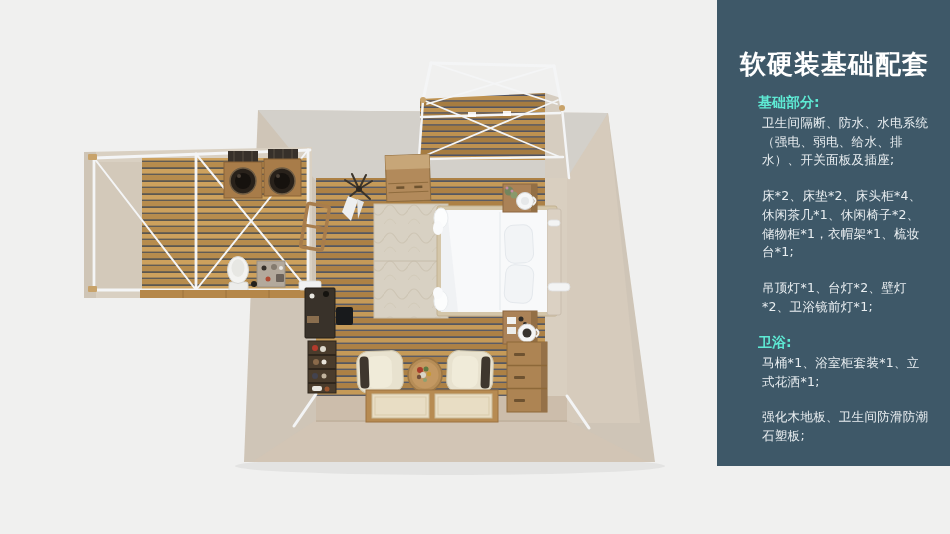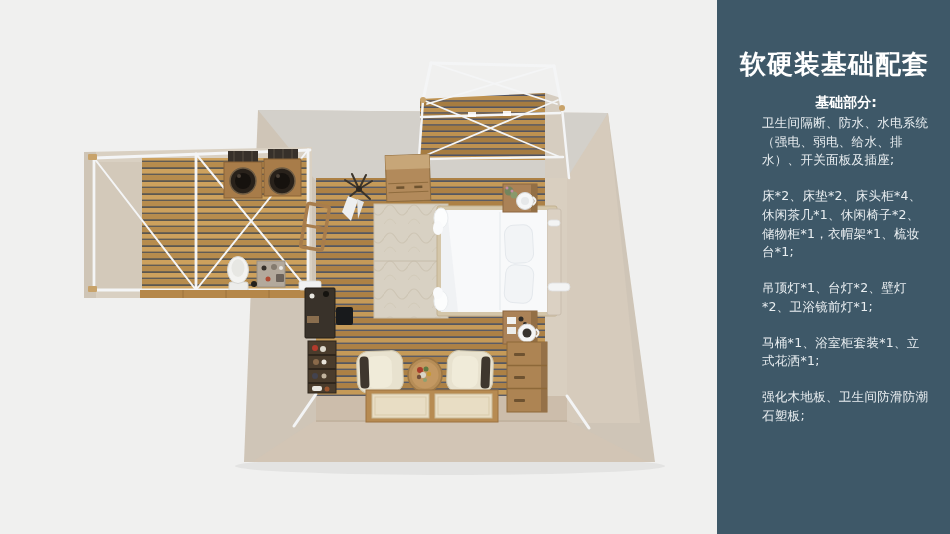--- a/index.html
+++ b/index.html
@@ -1,30 +1,30 @@
 <!DOCTYPE html>
 <html><head>
 <meta charset="utf-8">
 <style>
   html,body{margin:0;padding:0;}
   body{font-family:"DejaVu Sans","Liberation Sans",sans-serif;}
   .stage{position:relative;width:950px;height:534px;overflow:hidden;background:#f0f0ef;}
   svg.plan{position:absolute;left:0;top:0;display:block;}
   .panel{
-    position:absolute;top:0;right:0;width:233px;height:534px;
+    position:absolute;top:0;right:0;width:233px;height:466px;
     box-sizing:border-box;padding:50px 14px 0 23px;
     background:#3e5868;color:#ffffff;
   }
   .panel h1{
     font-size:26px;font-weight:bold;letter-spacing:1px;
     margin:0 0 14px 0;line-height:1.15;white-space:nowrap;
   }
   .sections{padding-left:18px;padding-right:2px;}
   .section{margin-bottom:17px;}
-  .section h2{font-size:14px;font-weight:bold;margin:0 0 4px 0;line-height:1.15;color:#ffffff;text-align:center;}
+  .section h2{font-size:14px;font-weight:bold;margin:0 0 4px 0;line-height:1.15;color:#5eead4;}
   .section p{font-size:12.5px;line-height:1.5;margin:4px;color:#e9eef1;letter-spacing:0.3px;}
 </style>
 </head>
 <body>
 
 <div class="stage" style="background: rgb(240, 240, 239);">
 
   <svg class="plan" width="718" height="534" viewBox="0 0 718 534" role="img" aria-label="卧室户型俯视3D渲染图：中央卧室（床、床头柜、休闲椅*2、茶几、储物柜、梳妆台、地毯）、左侧卫生间（双盆、马桶）、上方露台白色框架">
     <defs>
       <pattern id="woodMain" patternUnits="userSpaceOnUse" width="10" height="13">
@@ -301,20 +301,21 @@
         <h2>基础部分:</h2>
         <p>卫生间隔断、防水、水电系统（强电、弱电、给水、排水）、开关面板及插座;</p>
       </div>
       <div class="section">
         <p>床*2、床垫*2、床头柜*4、休闲茶几*1、休闲椅子*2、储物柜*1，衣帽架*1、梳妆台*1;</p>
       </div>
       <div class="section">
         <p>吊顶灯*1、台灯*2、壁灯*2、卫浴镜前灯*1;</p>
       </div>
       <div class="section">
+        <h2>卫浴:</h2>
         <p>马桶*1、浴室柜套装*1、立式花洒*1;</p>
       </div>
       <div class="section">
         <p>强化木地板、卫生间防滑防潮石塑板;</p>
       </div>
     </div>
   </aside>
 </div>
 
 </body></html>

